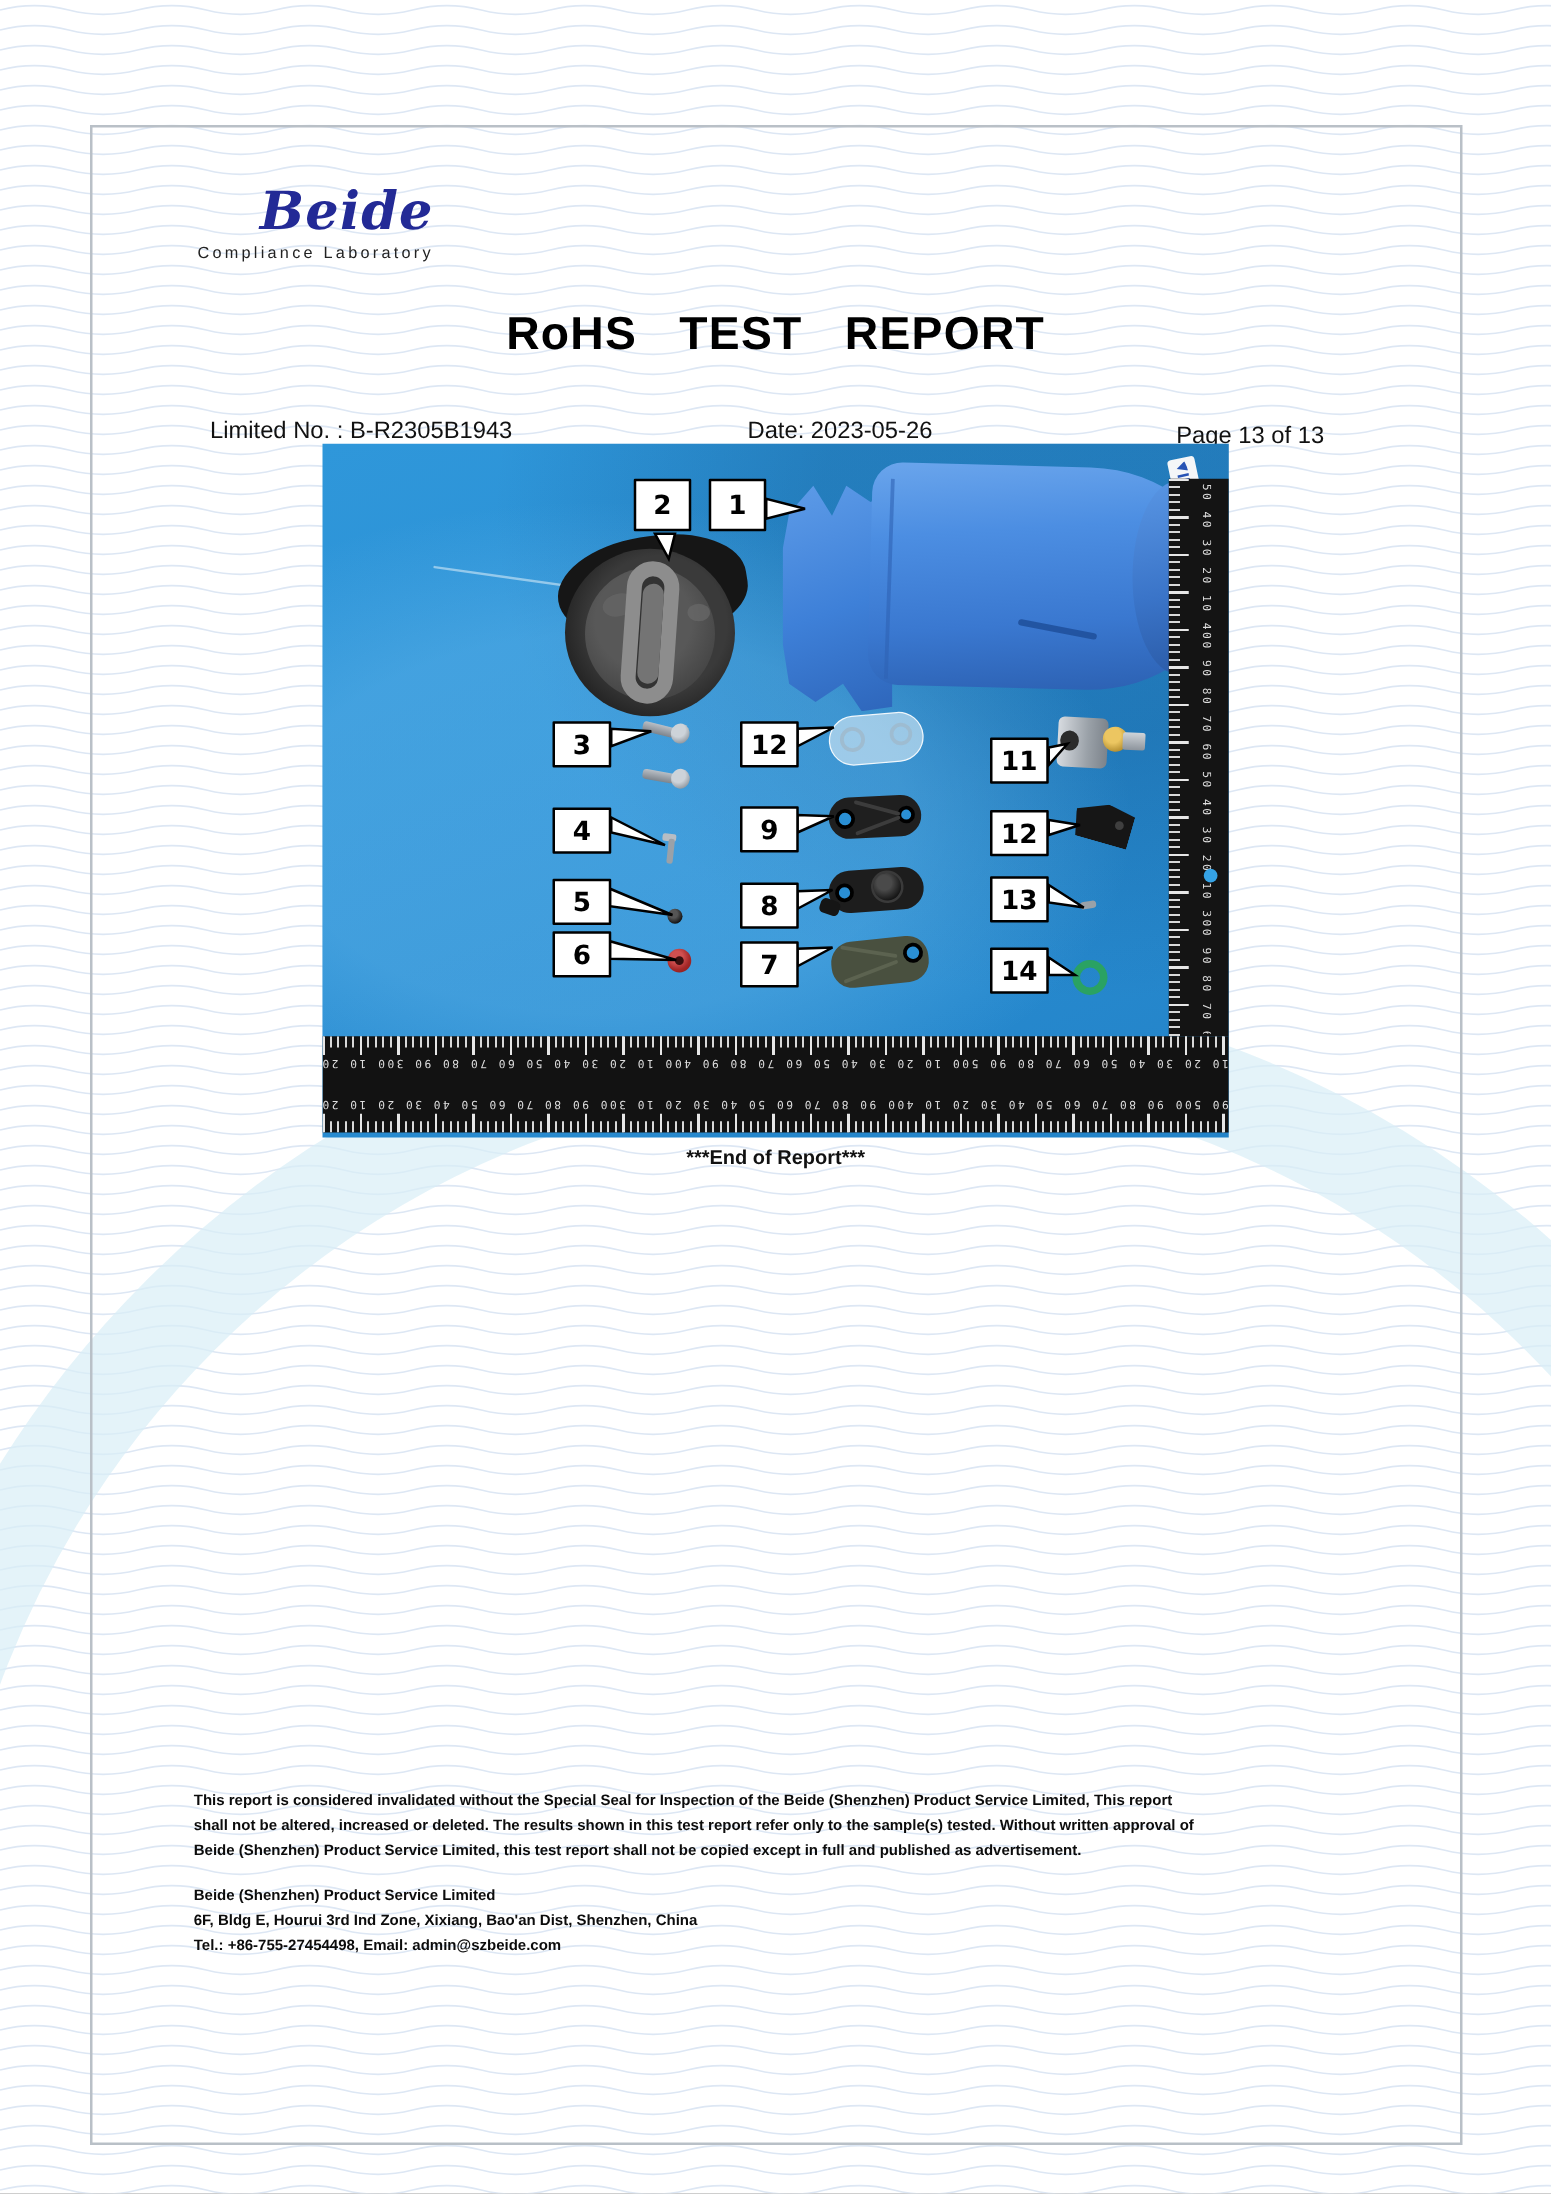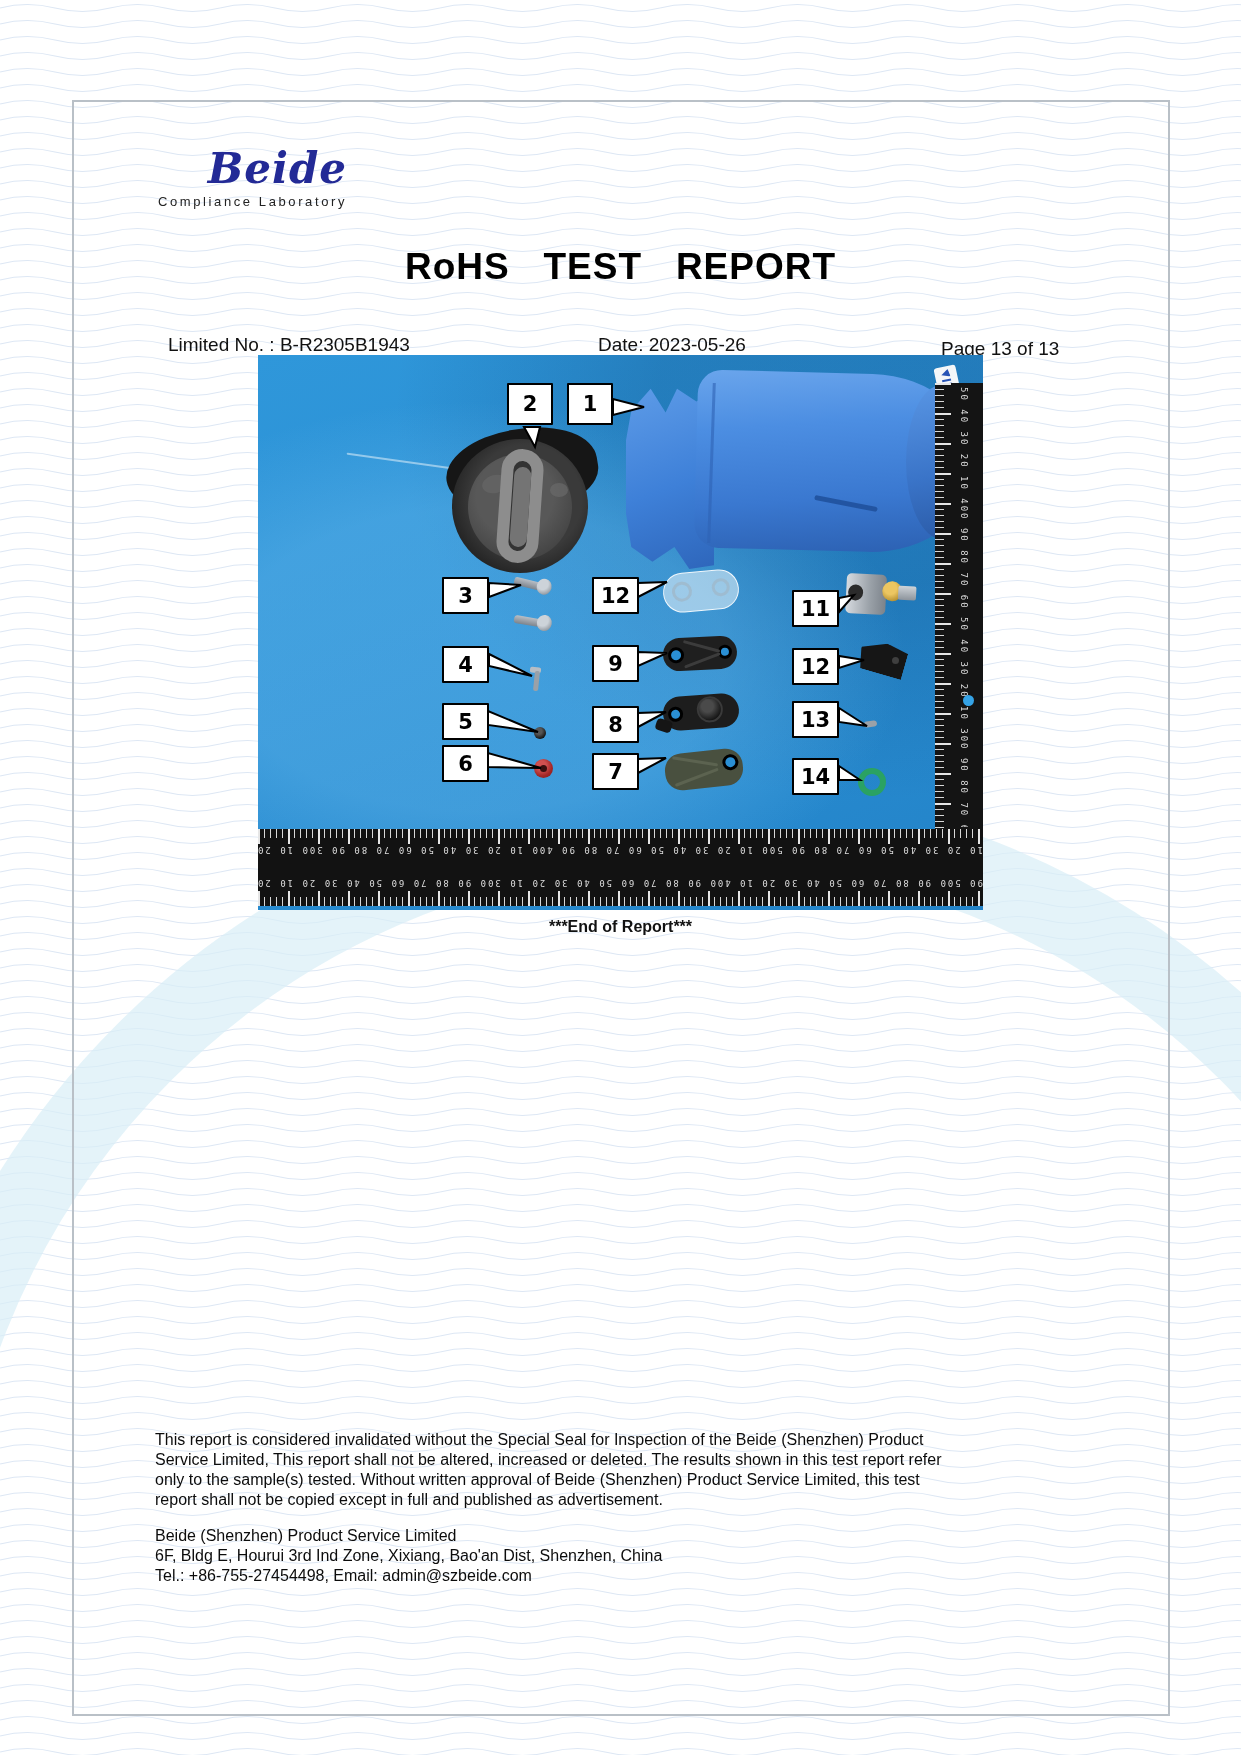--- a/index.html
+++ b/index.html
@@ -149,21 +149,21 @@
     display:flex;align-items:center;justify-content:center;
     font-size:21px;font-weight:600;color:#000;z-index:6;border-radius:1px;
     font-family:"DejaVu Sans", sans-serif;
   }
   .co span{position:static;}
   .tails{left:0;top:0;width:725px;height:555px;z-index:5;}
   
   .end-report{position:absolute;left:0;right:0;top:918px;text-align:center;
     font-size:16px;font-weight:600;color:#111;z-index:3;}
   .footer{position:absolute;left:155px;top:1430px;width:808px;z-index:3;}
-  .footer p{margin:0;font-size:16px;font-weight:normal;line-height:20px;color:#0c0c0c;}
+  .footer p{margin:0;font-size:12px;font-weight:bold;line-height:20px;color:#0c0c0c;}
   .footer .company-block{margin-top:16px;line-height:21px;}
 </style>
 </head>
 <body>
 
 <div class="page">
 
   <svg class="waves-bg" xmlns="http://www.w3.org/2000/svg">
     <defs>
       <pattern id="waves" width="220" height="16" patternUnits="userSpaceOnUse">

